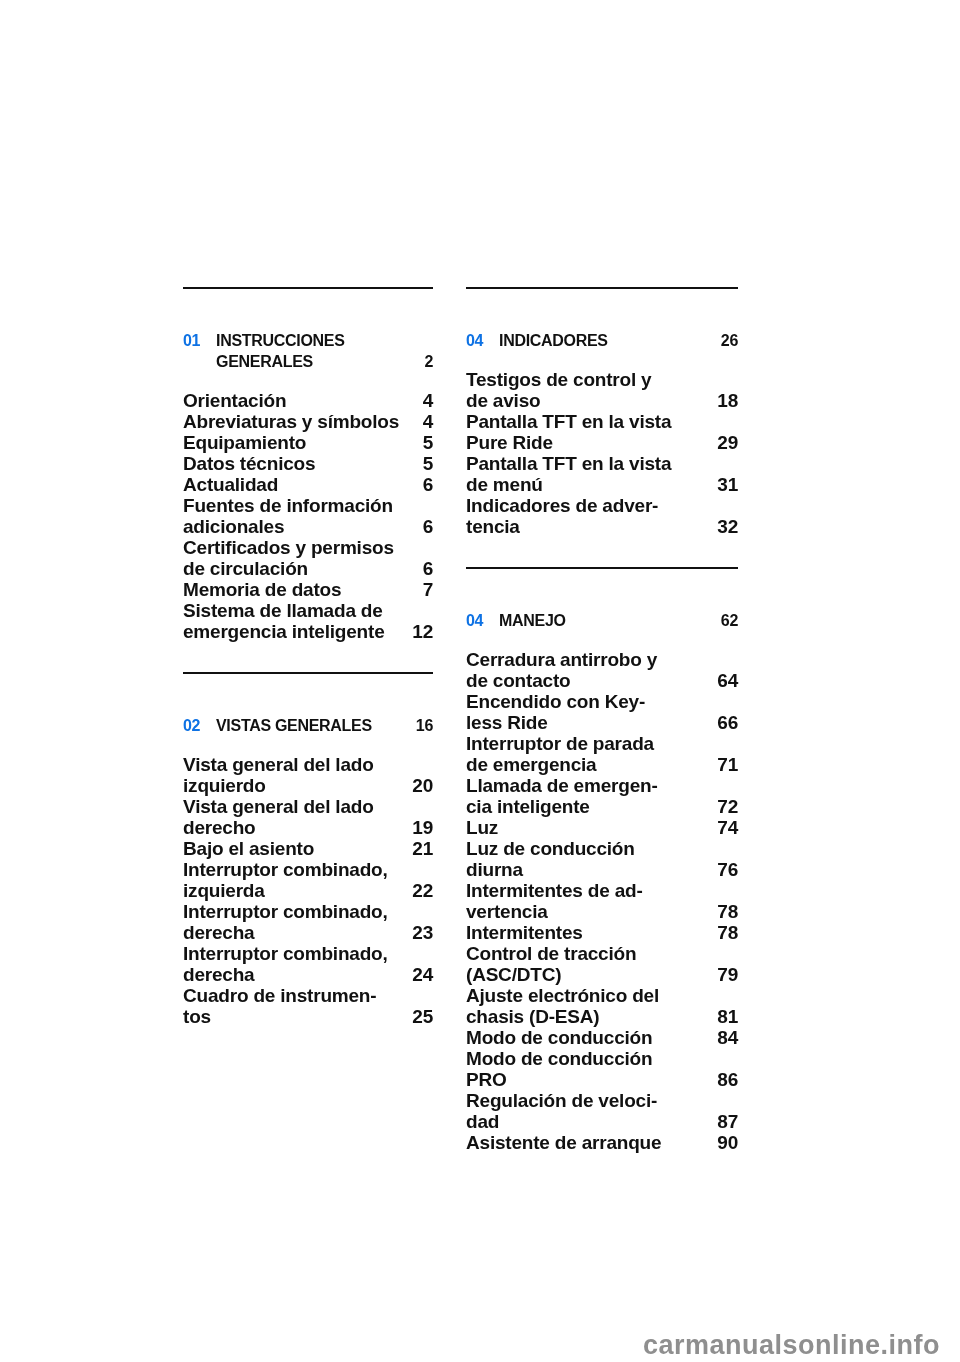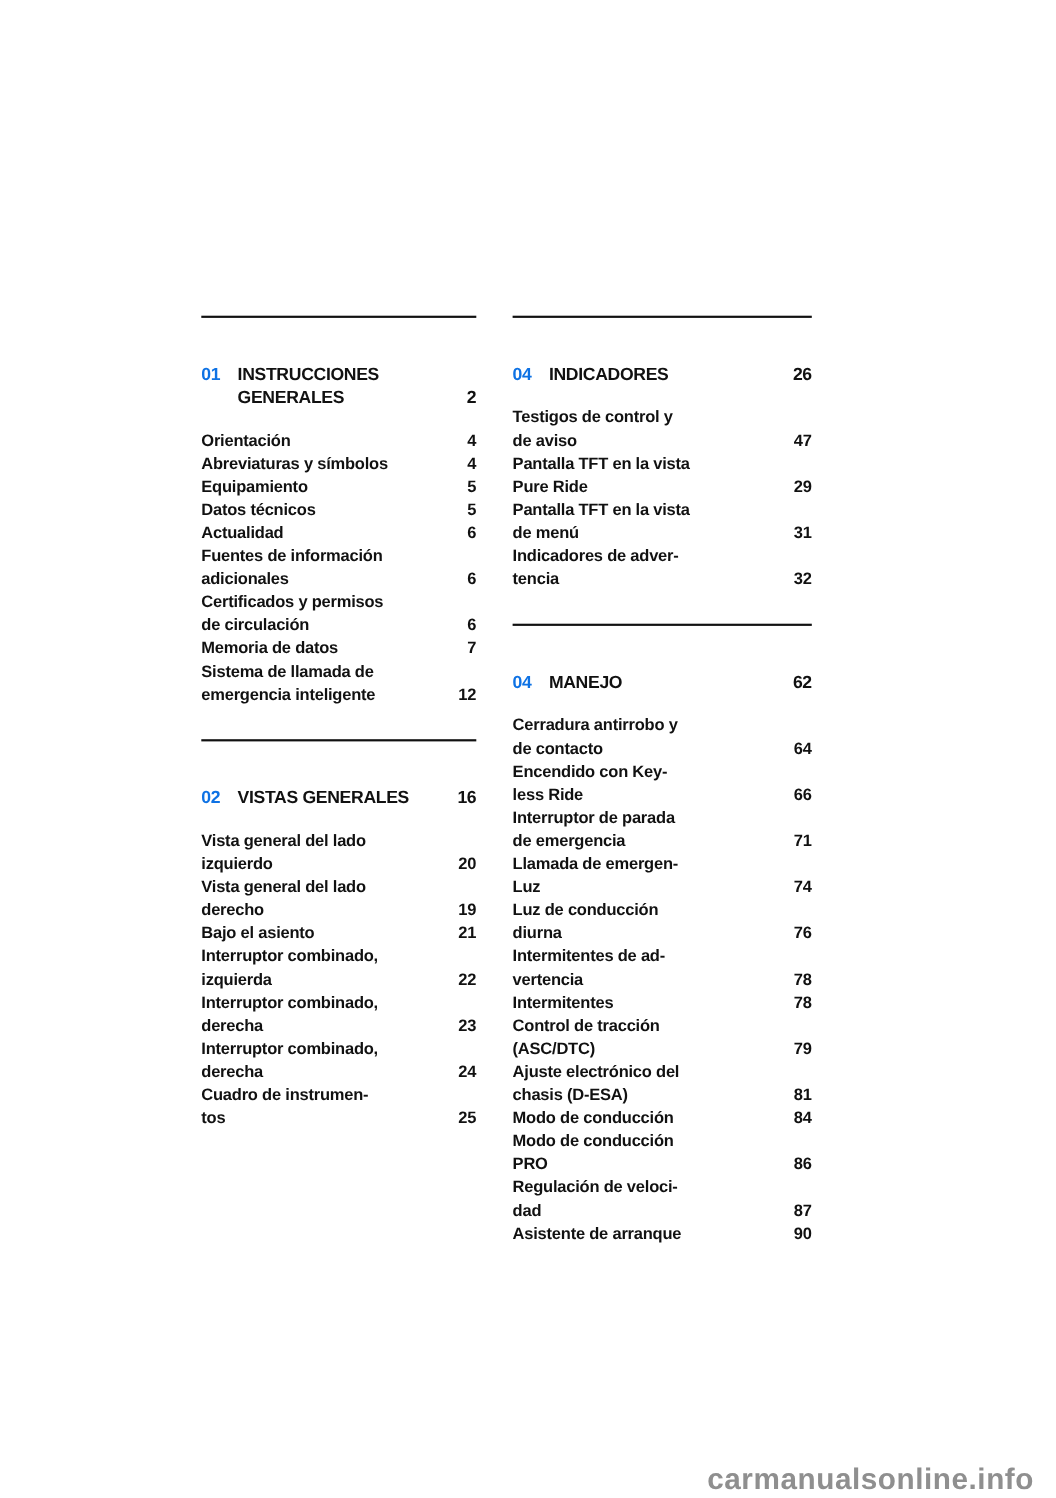--- a/index.html
+++ b/index.html
@@ -44,21 +44,21 @@
   .trow {
     font-size: 16px;
     letter-spacing: -0.3px;
   }
   .trow.cont { padding-left: 33px; }
   .num {
     flex: 0 0 33px;
     color: var(--blue, #0e72e4);
   }
   .erow {
-    font-size: 15px;
+    font-size: 19px;
     letter-spacing: -0.2px;
   }
   .page {
     margin-left: auto;
     text-align: right;
     padding-left: 8px;
   }
   #watermark {
     position: absolute;
     top: 1330px;
@@ -202,21 +202,21 @@
             <span class="ttext">INDICADORES</span>
             <span class="page">26</span>
           </div>
         </div>
         <div class="entries">
           <div class="row erow">
             <span class="etext">Testigos de control y</span>
           </div>
           <div class="row erow">
             <span class="etext">de aviso</span>
-            <span class="page">47</span>
+            <span class="page">18</span>
           </div>
           <div class="row erow">
             <span class="etext">Pantalla TFT en la vista</span>
           </div>
           <div class="row erow">
             <span class="etext">Pure Ride</span>
             <span class="page">29</span>
           </div>
           <div class="row erow">
             <span class="etext">Pantalla TFT en la vista</span>
@@ -262,20 +262,24 @@
             <span class="etext">Interruptor de parada</span>
           </div>
           <div class="row erow">
             <span class="etext">de emergencia</span>
             <span class="page">71</span>
           </div>
           <div class="row erow">
             <span class="etext">Llamada de emergen-</span>
           </div>
           <div class="row erow">
+            <span class="etext">cia inteligente</span>
+            <span class="page">72</span>
+          </div>
+          <div class="row erow">
             <span class="etext">Luz</span>
             <span class="page">74</span>
           </div>
           <div class="row erow">
             <span class="etext">Luz de conducción</span>
           </div>
           <div class="row erow">
             <span class="etext">diurna</span>
             <span class="page">76</span>
           </div>

